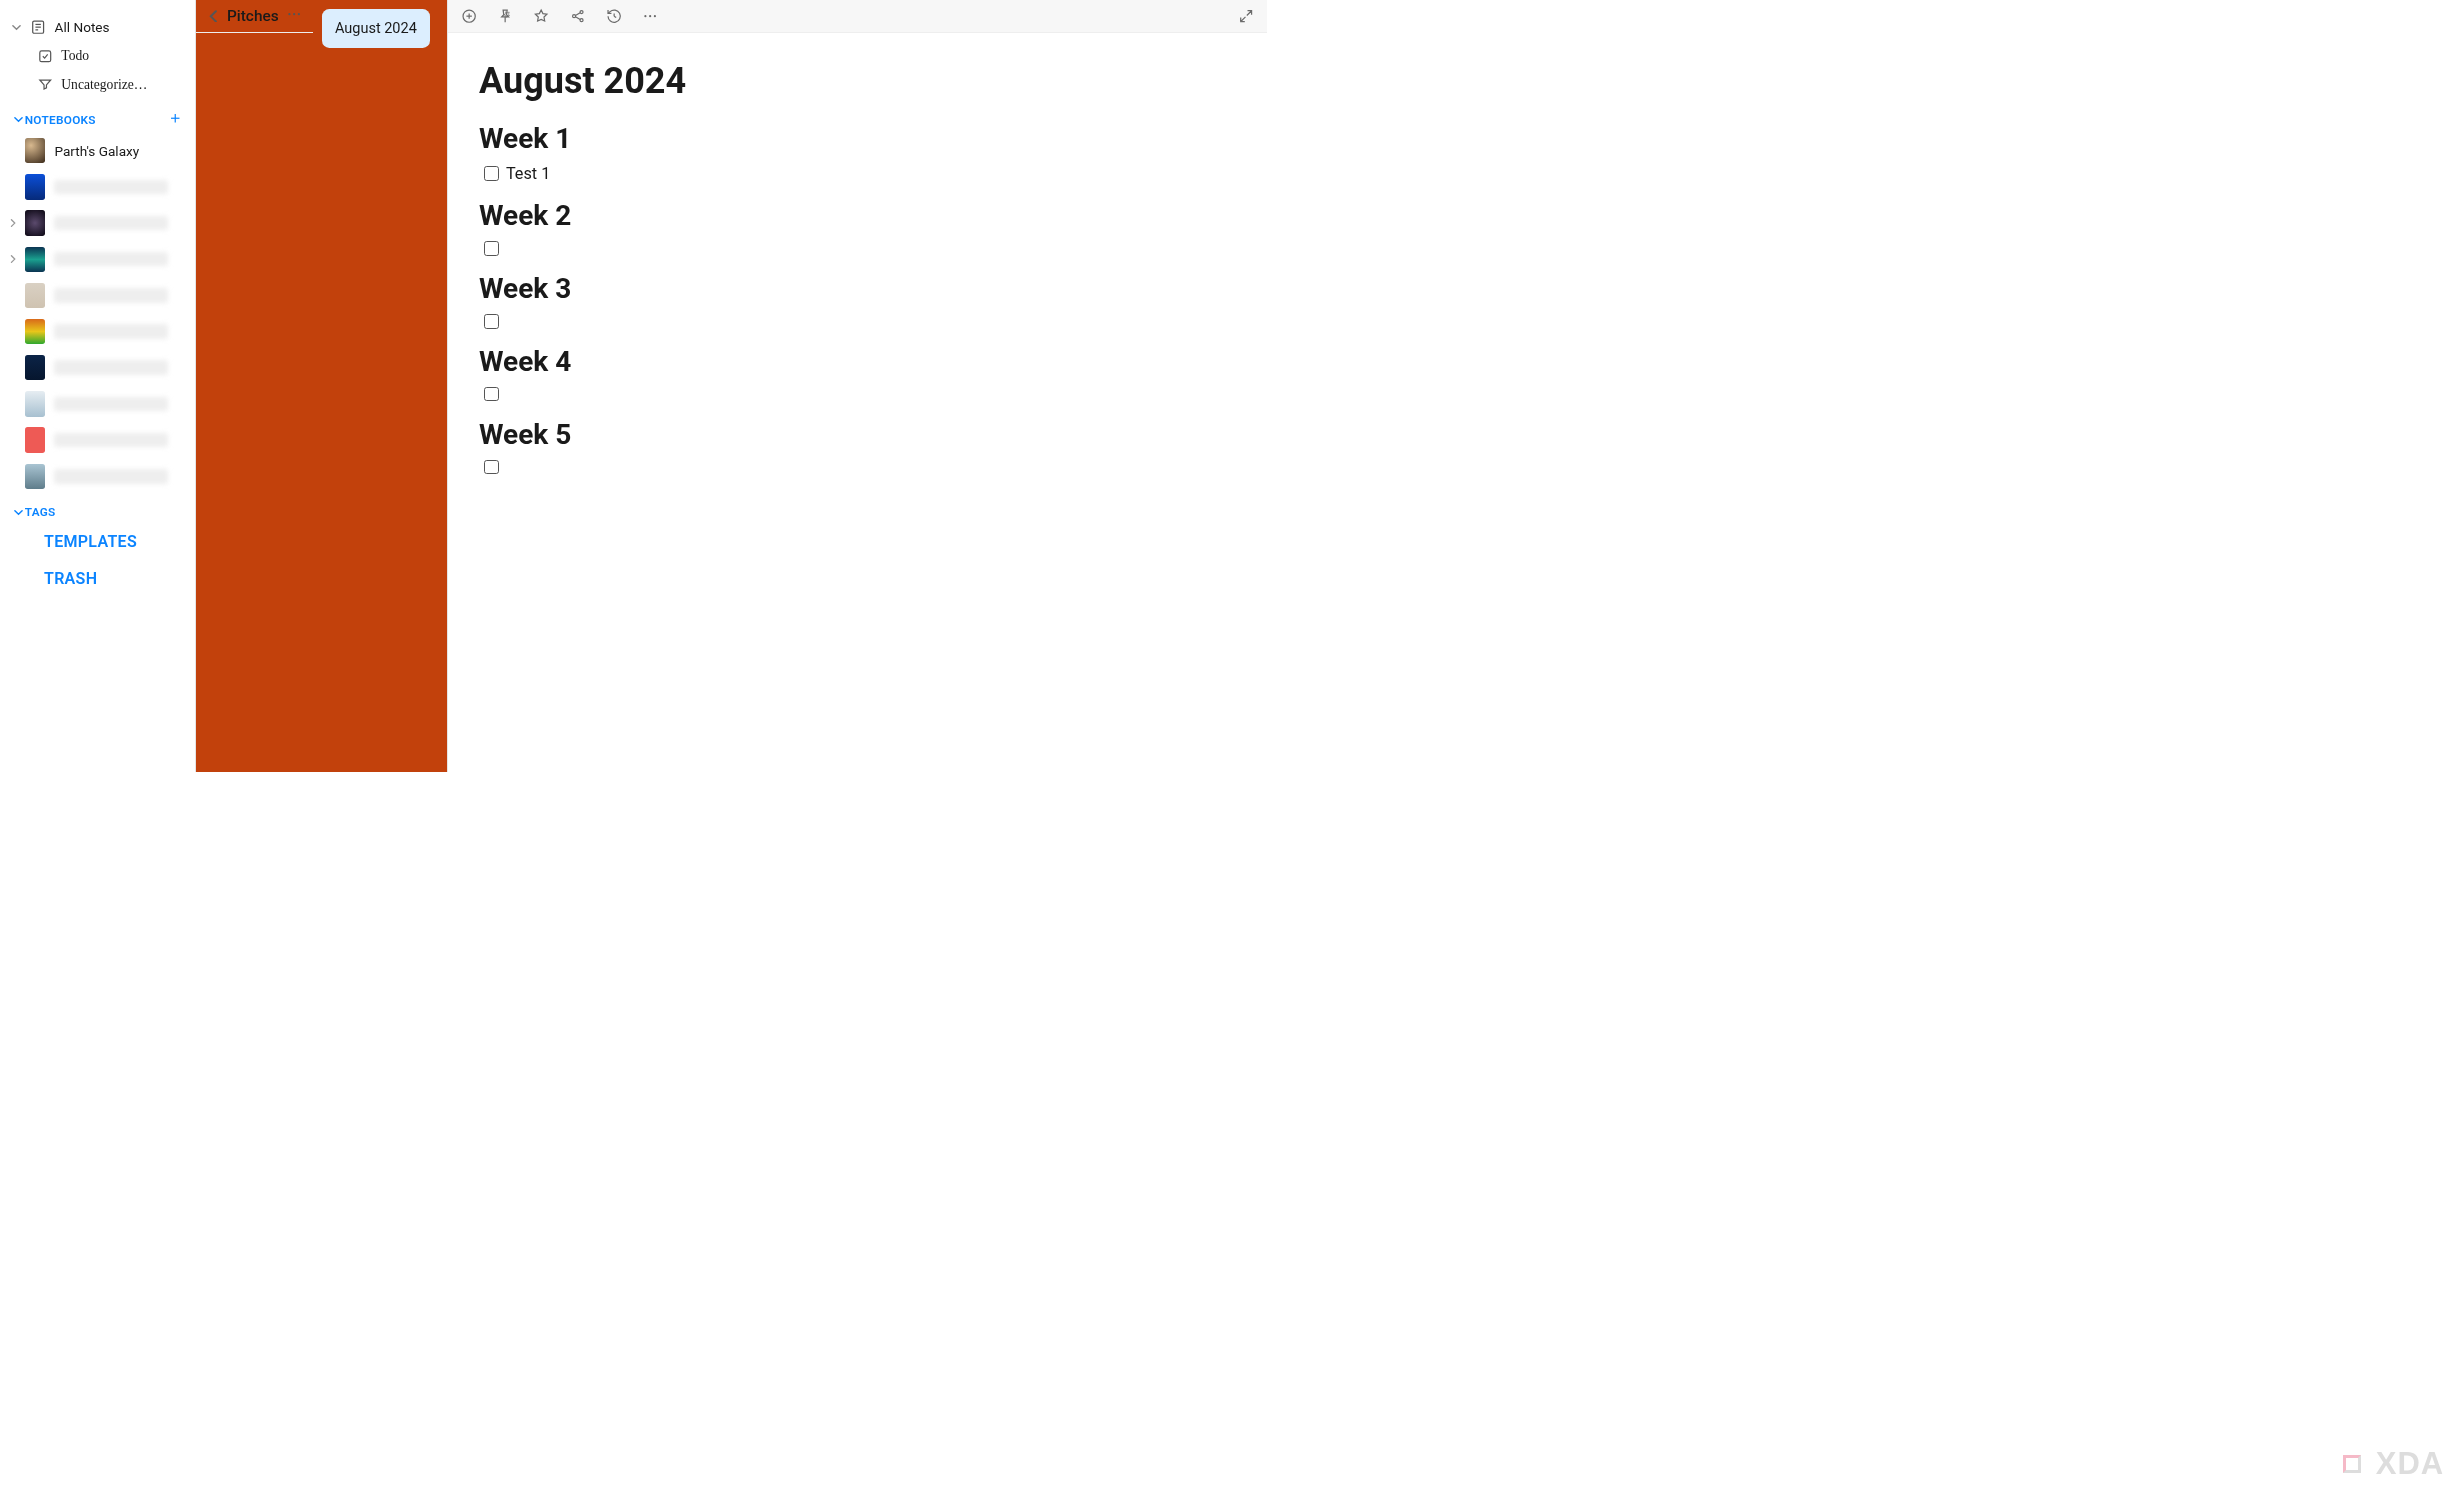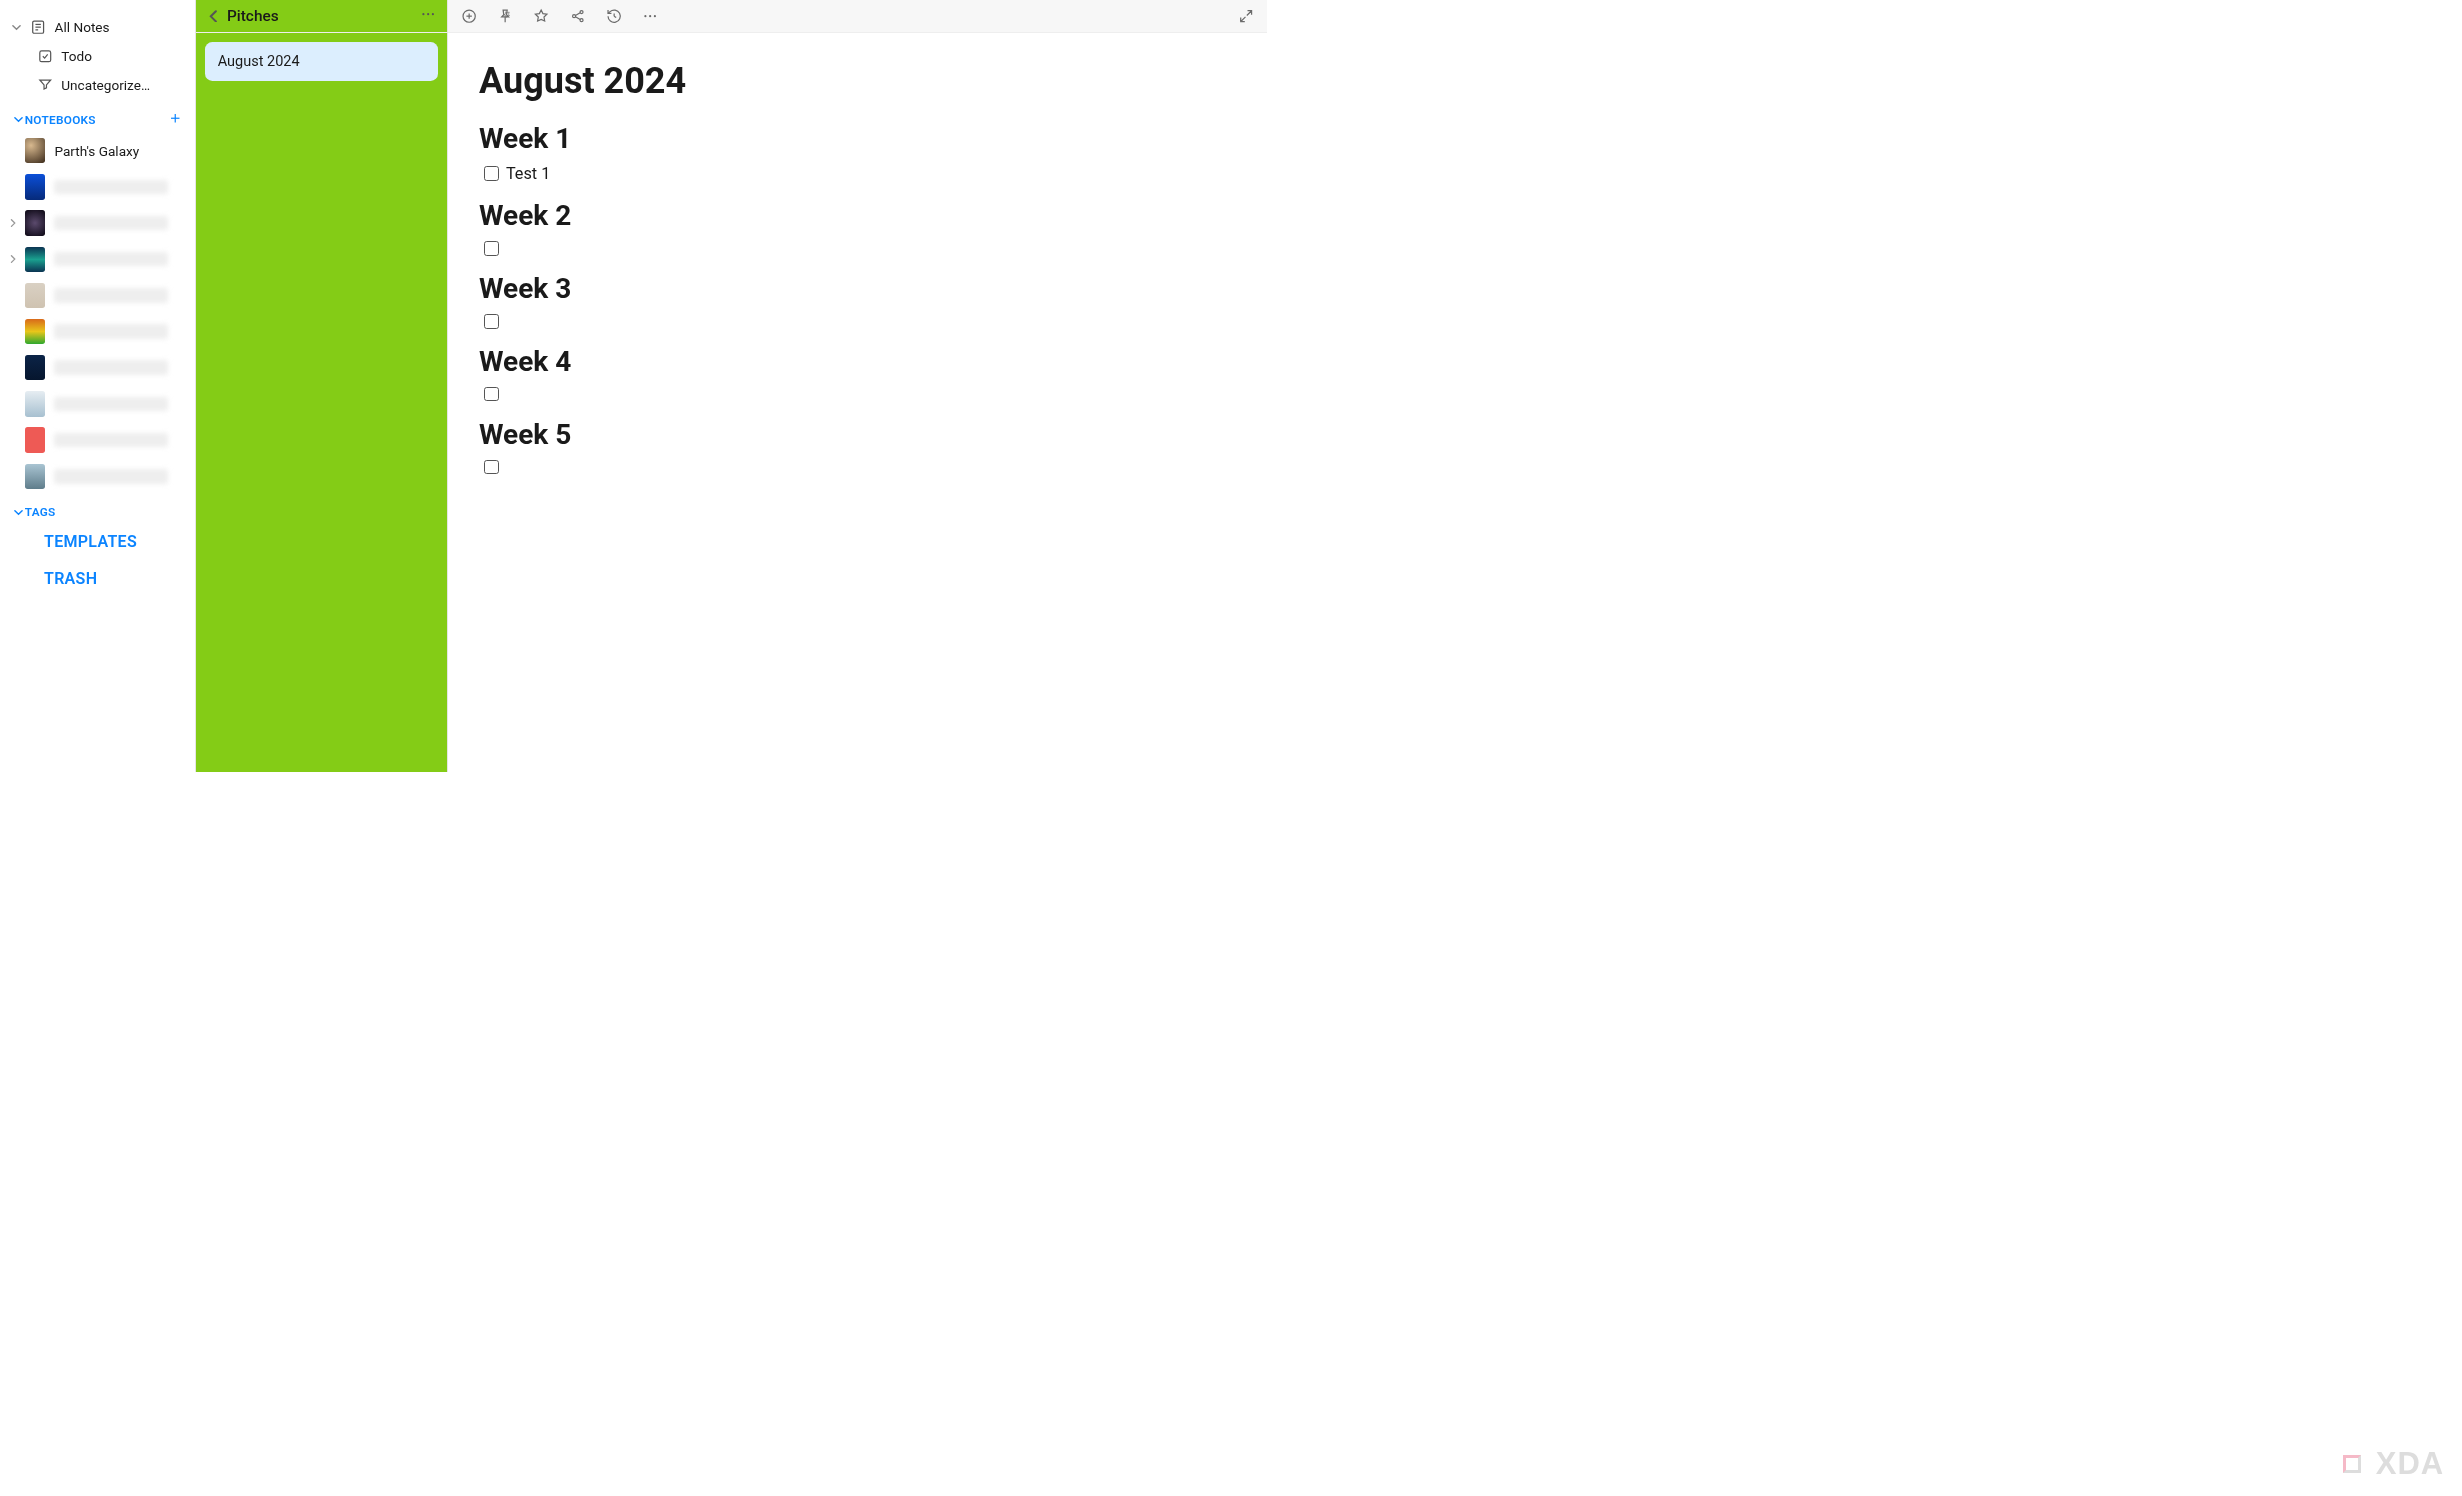--- a/index.html
+++ b/index.html
@@ -24,21 +24,21 @@
     .sidebar-row {
       display: flex;
       align-items: center;
       padding: 5.4px 11px;
       font-size: 13.6px;
       cursor: pointer;
       gap: 7.3px;
     }
     .sidebar-row .chev-space { width: 11px; display:flex; align-items:center; justify-content:center;}
     .sidebar-row .row-icon { width: 18px; height:18px; display:flex; align-items:center; justify-content:center; color:#555;}
-    .sidebar-row.indent { padding-left: 36px; }
+    .sidebar-row.indent { padding-left: 36px; font-family: Liberation Serif, serif; }
     .section-header {
       display:flex;
       align-items:center;
       padding: 11px 12.7px 3.6px;
       font-size: 11.8px;
       font-weight: 600;
       letter-spacing: 0.3px;
       color: #0b84ff;
       cursor: pointer;
       gap:1px;
@@ -68,23 +68,23 @@
       font-weight:600;
       color:#0b84ff;
       letter-spacing:0.3px;
       cursor:pointer;
     }
 
     
     .notelist {
       width: 252px;
       border-right: 0.9px solid #e5e5e5;
-      background:#84cc16;
-      display:flex;
-      flex-direction:column;
+      background:#c2410c;
+      display:flex;
+      flex-direction:row;
     }
     .notelist-header {
       height: 33px;
       border-bottom:0.9px solid #eee;
       display:flex;
       align-items:center;
       padding: 0 11px;
       gap:7.3px;
     }
     .notelist-header .back { color:#555; display:flex; align-items:center; cursor:pointer;}

